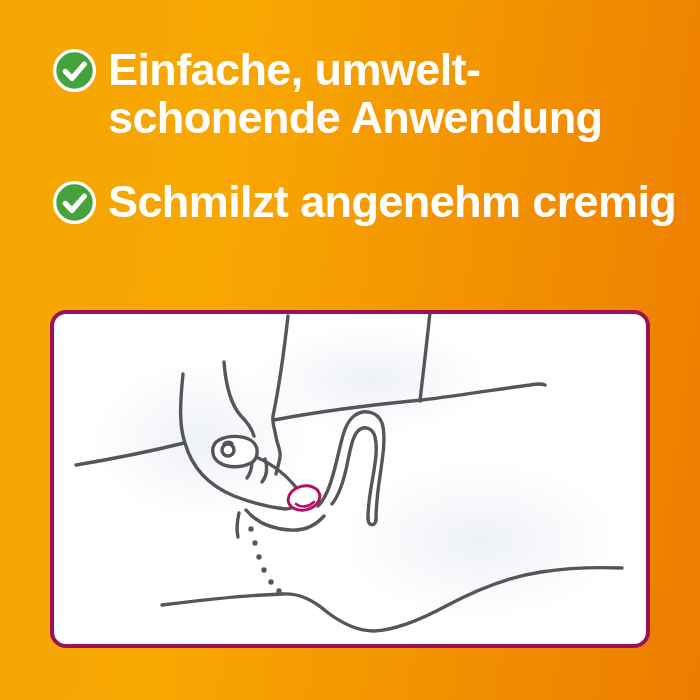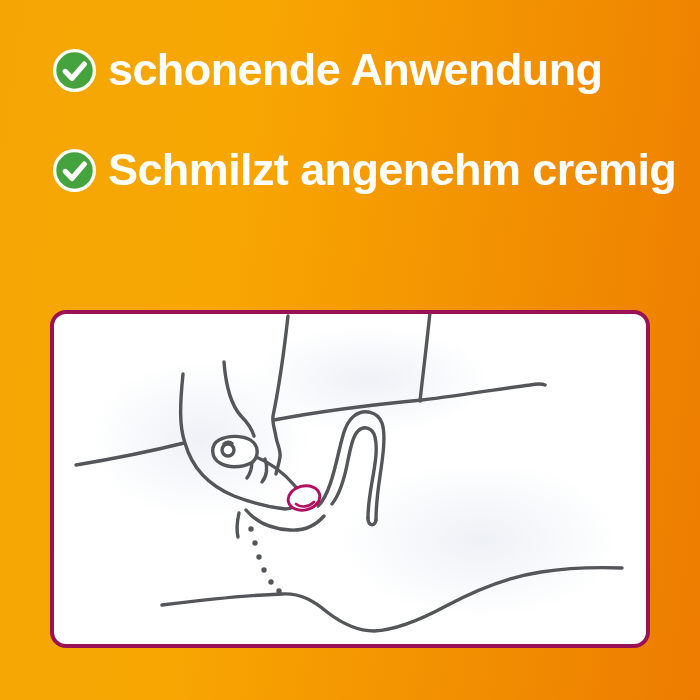--- a/index.html
+++ b/index.html
@@ -3,21 +3,21 @@
 <meta charset="utf-8">
 <style>
   html,body{margin:0;padding:0;}
   body{
     width:700px;height:700px;overflow:hidden;position:relative;
     font-family:"Liberation Sans",sans-serif;
     background:linear-gradient(98deg,var(--bg-left,#f4a604) 0%,var(--bg-mid,#f8a702) 32%,var(--bg-right,#ed7c00) 100%);
   }
   .bullets{position:absolute;top:46px;left:52px;right:20px;}
   .bullet{display:flex;align-items:flex-start;gap:11px;}
-  .bullet + .bullet{margin-top:52px;}
+  .bullet + .bullet{margin-top:36px;}
   .check{flex:0 0 45px;width:45px;height:45px;margin-top:2px;}
   .check svg{display:block;width:45px;height:45px;}
   .check-circle{fill:var(--check-green,#45a33e);stroke:#ffffff;stroke-width:3.4;}
   .check-mark{fill:none;stroke:#ffffff;stroke-width:5.4;stroke-linecap:round;stroke-linejoin:round;}
   .bullet-text{
     color:var(--text-color,#ffffff);
     font-size:45px;line-height:48px;font-weight:700;letter-spacing:-0.6px;
     white-space:nowrap;
   }
   .bullet-text span{display:block;}
@@ -42,20 +42,21 @@
   <div class="bullets">
 
     <div class="bullet">
       <span class="check">
         <svg viewBox="0 0 46 46" aria-hidden="true">
           <circle class="check-circle" cx="23" cy="23" r="20.3"></circle>
           <path class="check-mark" d="M 13.5,24 L 20.5,31 L 33,16.5"></path>
         </svg>
       </span>
       <div class="bullet-text">
+        <span>Einfache, umwelt-</span>
         <span>schonende Anwendung</span>
       </div>
     </div>
 
     <div class="bullet">
       <span class="check">
         <svg viewBox="0 0 46 46" aria-hidden="true">
           <circle class="check-circle" cx="23" cy="23" r="20.3"></circle>
           <path class="check-mark" d="M 13.5,24 L 20.5,31 L 33,16.5"></path>
         </svg>

